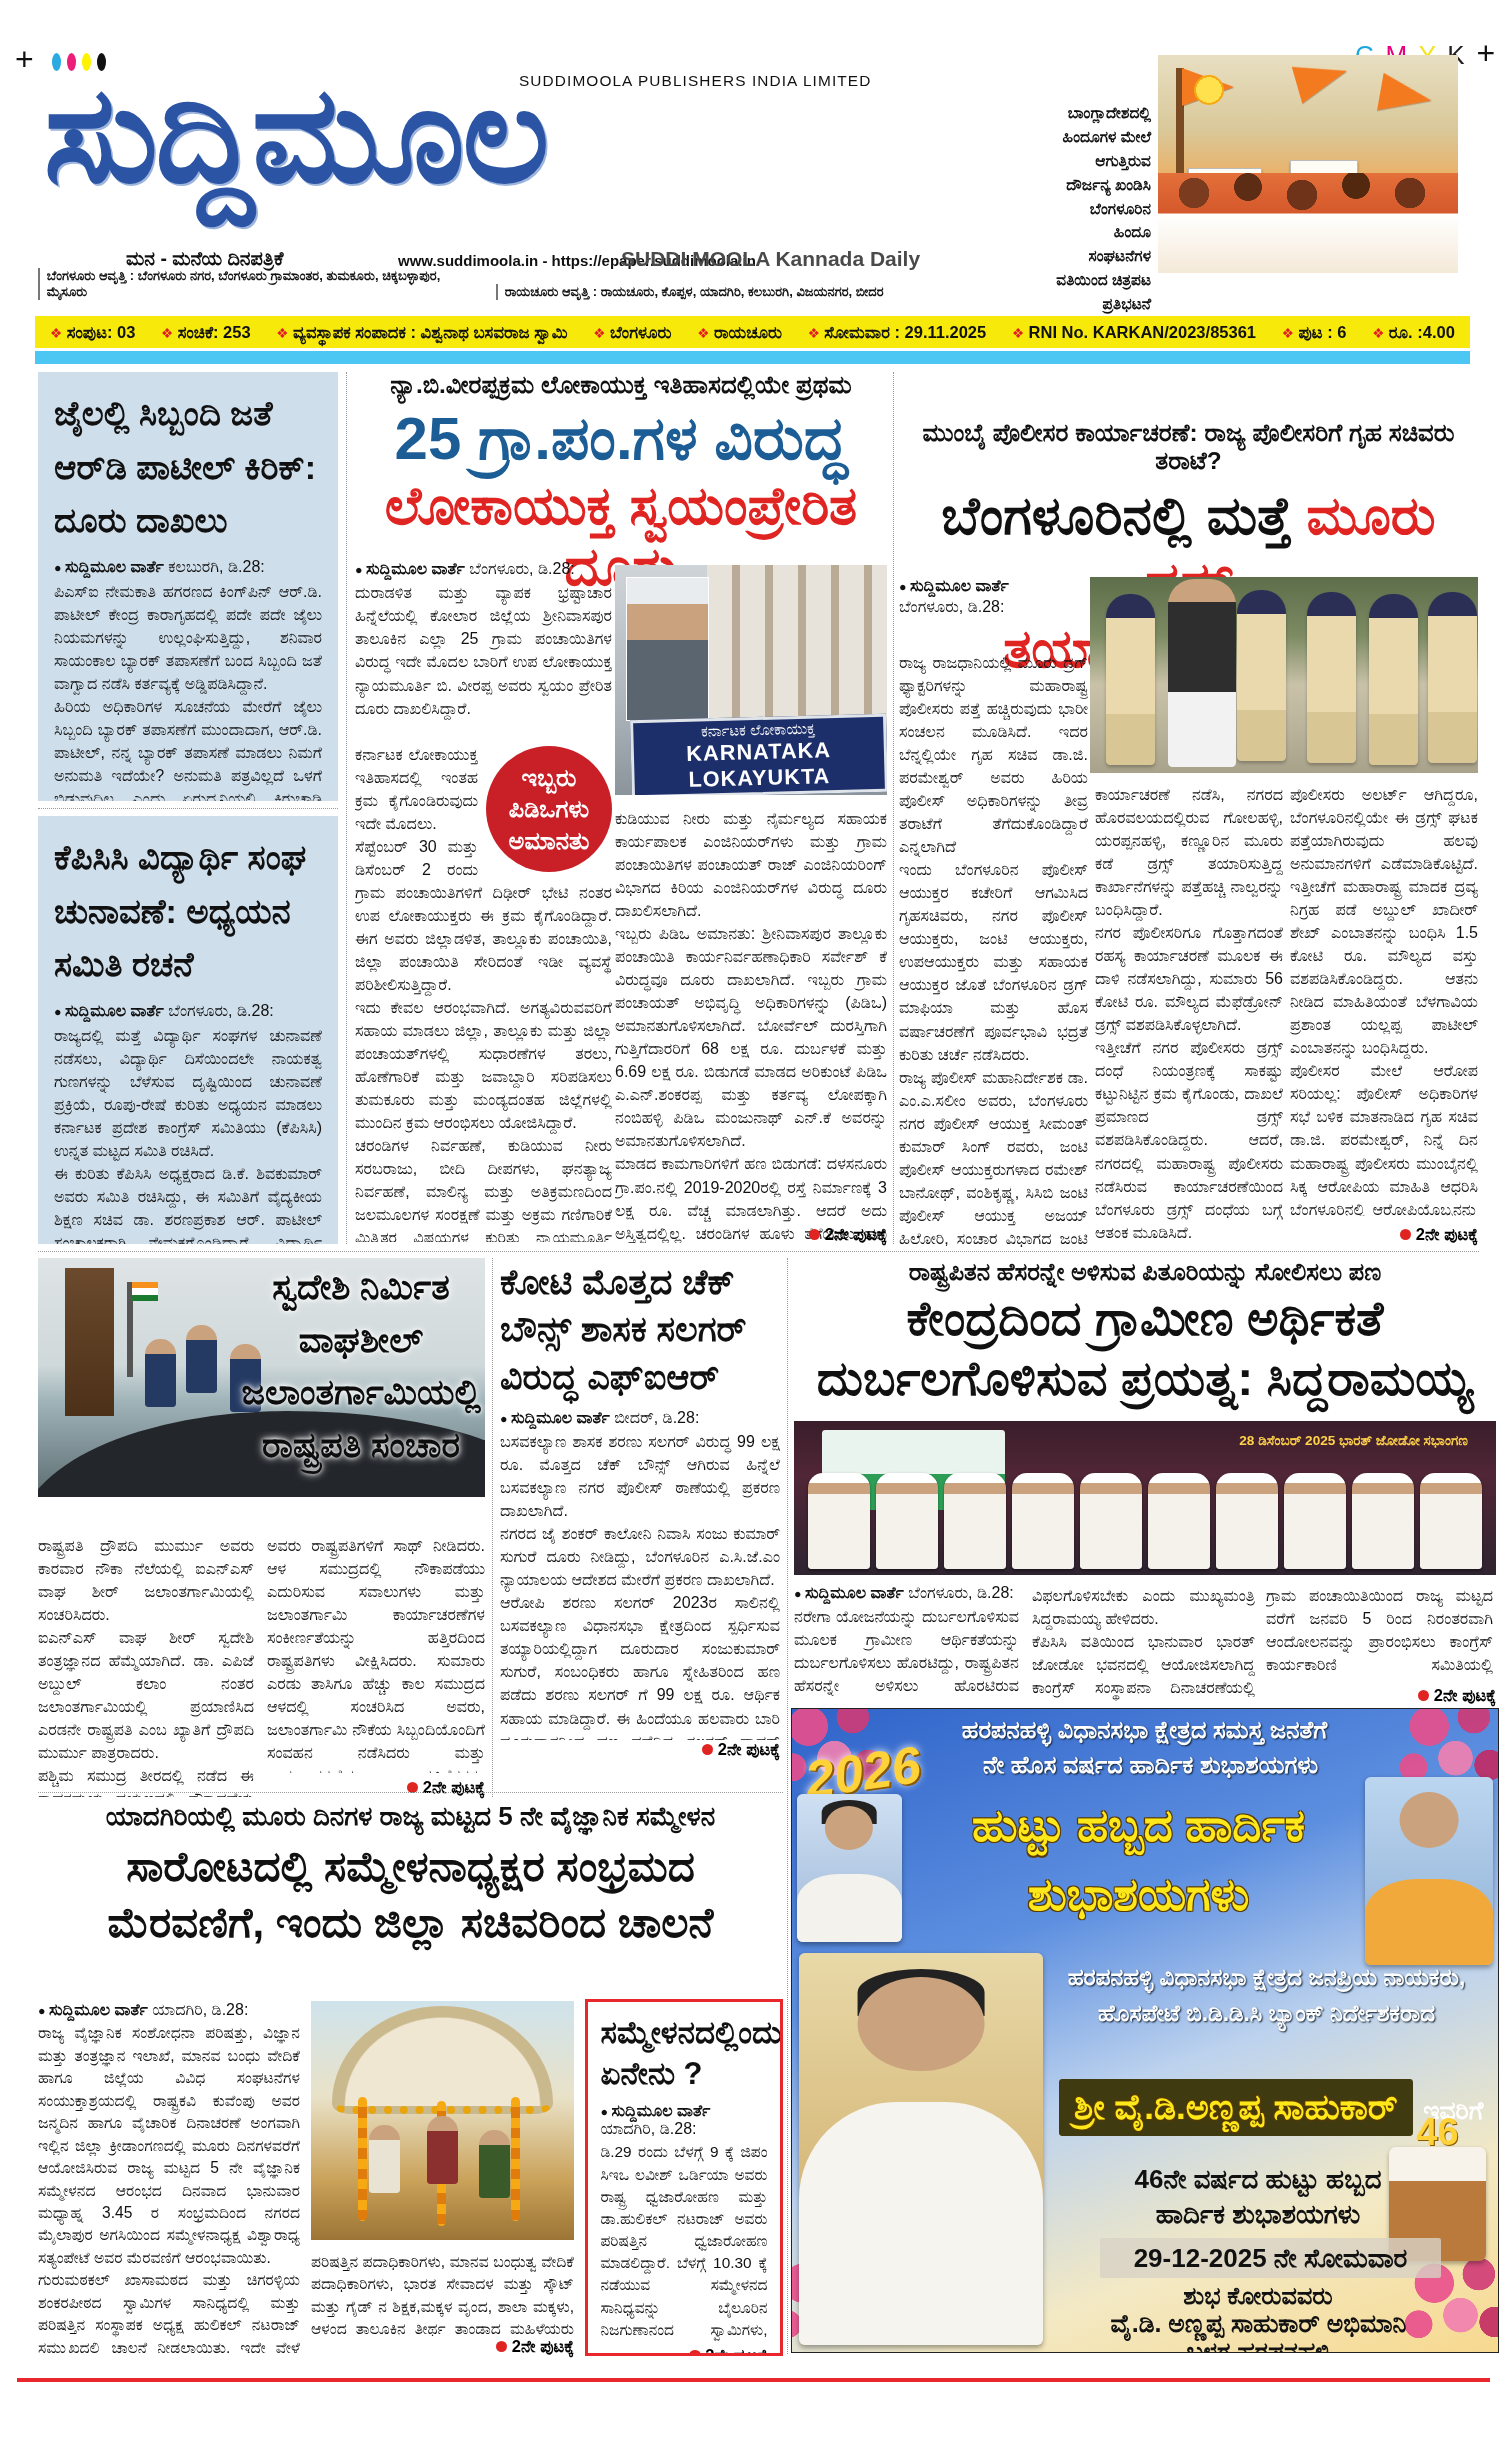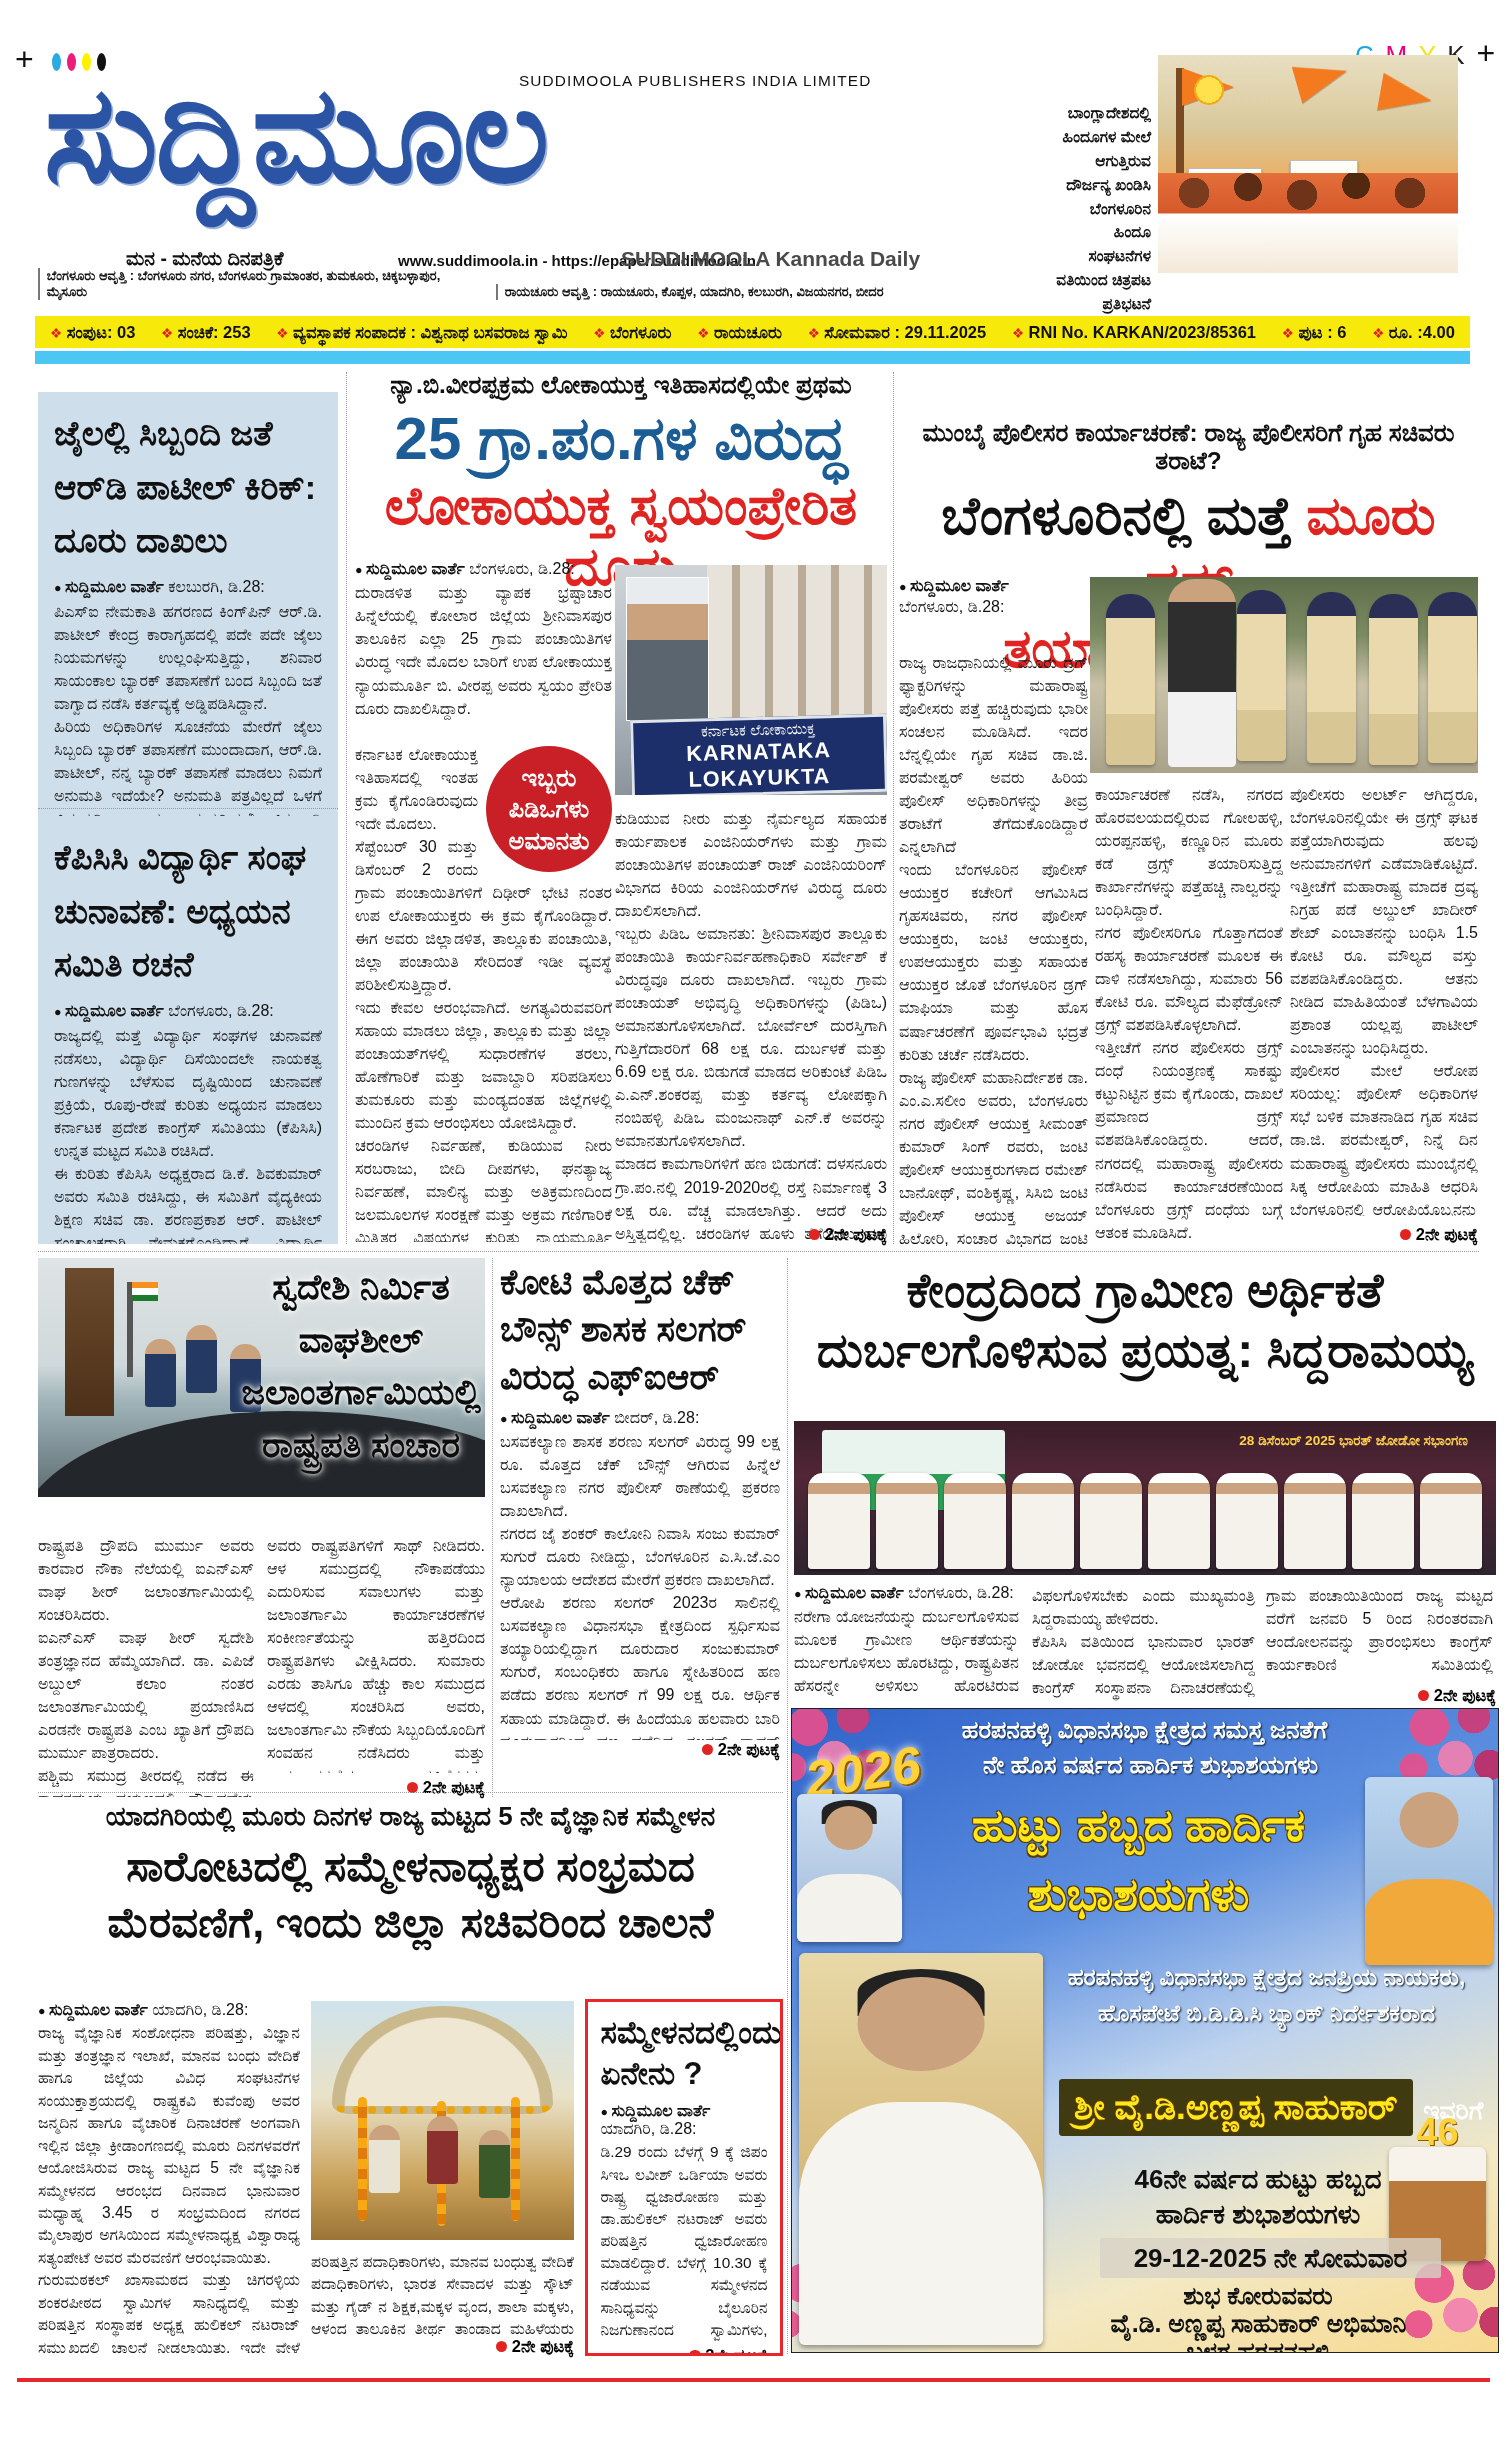--- a/index.html
+++ b/index.html
@@ -125,21 +125,21 @@
     <span>ಸೋಮವಾರ : 29.11.2025</span>
     <span>RNI No. KARKAN/2023/85361</span>
     <span>ಪುಟ : 6</span>
     <span>ರೂ. :4.00</span>
   </div>
   <div class="abs" style="left:35px;top:351px;width:1435px;height:12.5px;background:#4cc7f4;"></div>
 
   <div class="abs vdot" style="left:346px;top:372px;height:872px;"></div>
   <div class="abs vdot" style="left:893px;top:372px;height:872px;"></div>
 
-  <div class="abs art-bg" style="left:38px;top:392px;width:300px;height:429px;padding:15px 16px;box-sizing:border-box;overflow:hidden;">
+  <div class="abs art-bg" style="left:38px;top:372px;width:300px;height:429px;padding:15px 16px;box-sizing:border-box;overflow:hidden;">
     <div class="b" style="font-size:34px;line-height:1.58;">ಜೈಲಲ್ಲಿ ಸಿಬ್ಬಂದಿ ಜತೆ ಆರ್‌ಡಿ ಪಾಟೀಲ್ ಕಿರಿಕ್: ದೂರು ದಾಖಲು</div>
     <div class="byline" style="margin-top:10.2px;">
       <span class="ag">ಸುದ್ದಿಮೂಲ ವಾರ್ತೆ</span>
       <span>ಕಲಬುರಗಿ, ಡಿ.28:</span>
     </div>
     <div class="body-txt" style="height:232px;">ಪಿಎಸ್‌ಐ ನೇಮಕಾತಿ ಹಗರಣದ ಕಿಂಗ್‌ಪಿನ್ ಆರ್.ಡಿ. ಪಾಟೀಲ್ ಕೇಂದ್ರ ಕಾರಾಗೃಹದಲ್ಲಿ ಪದೇ ಪದೇ ಜೈಲು ನಿಯಮಗಳನ್ನು ಉಲ್ಲಂಘಿಸುತ್ತಿದ್ದು, ಶನಿವಾರ ಸಾಯಂಕಾಲ ಬ್ಯಾರಕ್ ತಪಾಸಣೆಗೆ ಬಂದ ಸಿಬ್ಬಂದಿ ಜತೆ ವಾಗ್ವಾದ ನಡೆಸಿ ಕರ್ತವ್ಯಕ್ಕೆ ಅಡ್ಡಿಪಡಿಸಿದ್ದಾನೆ.
 ಹಿರಿಯ ಅಧಿಕಾರಿಗಳ ಸೂಚನೆಯ ಮೇರೆಗೆ ಜೈಲು ಸಿಬ್ಬಂದಿ ಬ್ಯಾರಕ್ ತಪಾಸಣೆಗೆ ಮುಂದಾದಾಗ, ಆರ್.ಡಿ. ಪಾಟೀಲ್, ನನ್ನ ಬ್ಯಾರಕ್ ತಪಾಸಣೆ ಮಾಡಲು ನಿಮಗೆ ಅನುಮತಿ ಇದೆಯೇ? ಅನುಮತಿ ಪತ್ರವಿಲ್ಲದೆ ಒಳಗೆ ಬಿಡುವುದಿಲ್ಲ ಎಂದು ಏರುಧ್ವನಿಯಲ್ಲಿ ಕಿರುಚಾಡಿ ಸಿಬ್ಬಂದಿಯೊಂದಿಗೆ ತಗಾದೆ ತೆಗೆದಿದ್ದಾನೆ. ಈ ಹಿನ್ನೆಲೆಯಲ್ಲಿ ಜೈಲಿನ ಮುಖ್ಯ ಅಧೀಕ್ಷಕಿ ಡಾ. ಅನಿತಾ ಅವರು ಫರಹತಾಬಾದ್ ಪೊಲೀಸ್ ಠಾಣೆಯಲ್ಲಿ ದೂರು ದಾಖಲಿಸಿದ್ದಾರೆ.</div>
 
   </div>
   <div class="abs hdot" style="left:38px;top:808px;width:300px;"></div>
@@ -255,20 +255,21 @@
       <span class="ag">ಸುದ್ದಿಮೂಲ ವಾರ್ತೆ</span>
       <span>ಬೀದರ್, ಡಿ.28:</span>
     </div>
     <div class="body-txt" style="height:310px;">ಬಸವಕಲ್ಯಾಣ ಶಾಸಕ ಶರಣು ಸಲಗರ್ ವಿರುದ್ಧ 99 ಲಕ್ಷ ರೂ. ಮೊತ್ತದ ಚೆಕ್ ಬೌನ್ಸ್ ಆಗಿರುವ ಹಿನ್ನೆಲೆ ಬಸವಕಲ್ಯಾಣ ನಗರ ಪೊಲೀಸ್ ಠಾಣೆಯಲ್ಲಿ ಪ್ರಕರಣ ದಾಖಲಾಗಿದೆ.
 ನಗರದ ಜೈ ಶಂಕರ್ ಕಾಲೋನಿ ನಿವಾಸಿ ಸಂಜು ಕುಮಾರ್ ಸುಗುರೆ ದೂರು ನೀಡಿದ್ದು, ಬೆಂಗಳೂರಿನ ಎ.ಸಿ.ಜೆ.ಎಂ ನ್ಯಾಯಾಲಯ ಆದೇಶದ ಮೇರೆಗೆ ಪ್ರಕರಣ ದಾಖಲಾಗಿದೆ.
 ಆರೋಪಿ ಶರಣು ಸಲಗರ್ 2023ರ ಸಾಲಿನಲ್ಲಿ ಬಸವಕಲ್ಯಾಣ ವಿಧಾನಸಭಾ ಕ್ಷೇತ್ರದಿಂದ ಸ್ಪರ್ಧಿಸುವ ತಯ್ಯಾರಿಯಲ್ಲಿದ್ದಾಗ ದೂರುದಾರ ಸಂಜುಕುಮಾರ್ ಸುಗುರೆ, ಸಂಬಂಧಿಕರು ಹಾಗೂ ಸ್ನೇಹಿತರಿಂದ ಹಣ ಪಡೆದು ಶರಣು ಸಲಗರ್ ಗೆ 99 ಲಕ್ಷ ರೂ. ಆರ್ಥಿಕ ಸಹಾಯ ಮಾಡಿದ್ದಾರೆ. ಈ ಹಿಂದೆಯೂ ಹಲವಾರು ಬಾರಿ ದೂರುದಾರರಿಂದ ಹಣ ಪಡೆದಿದ್ದ ಸಲಗರ್ ವಾಪಸ್ ಮರಳಿಸಿದ್ದು, ಅದೇ ನಂಬುಗೆ ಮೇಲೆ ಸಾಲ ನೀಡಿದ್ದಾರೆ. ದೂರುದಾರ ಹಾಗೂ ಆರೋಪಿ ದೂರದ ಸಂಬಂಧಿಗಳೂ ಆಗಿದ್ದು, ಇದೇ ನಂಬುಗೆ ಮೇಲೆ ಹಣದ ಸಹಾಯ ಮಾಡಲಾಗಿತ್ತು ಎಂದು ದೂರಿನಲ್ಲಿ ಉಲ್ಲೇಖಿಸಲಾಗಿದೆ.</div>
     <div class="more"><span class="dot"></span><span>2ನೇ ಪುಟಕ್ಕೆ</span></div>
   </div>
 
   <div class="abs" style="left:794px;top:1258px;width:702px;height:447px;">
+    <div class="b center" style="font-size:24px;">ರಾಷ್ಟ್ರಪಿತನ ಹೆಸರನ್ನೇ ಅಳಿಸುವ ಪಿತೂರಿಯನ್ನು ಸೋಲಿಸಲು ಪಣ</div>
     <div class="b center" style="font-size:48px;margin-top:3.4px;line-height:1.25;">
       <span>ಕೇಂದ್ರದಿಂದ ಗ್ರಾಮೀಣ ಅರ್ಥಿಕತೆ</span><br>
       <span>ದುರ್ಬಲಗೊಳಿಸುವ ಪ್ರಯತ್ನ: ಸಿದ್ದರಾಮಯ್ಯ</span>
     </div>
     <div class="photo scene-cong" style="left:0;top:163px;width:702px;height:154px;">
       <div class="abs" style="left:4%;top:6%;width:26%;height:52%;background:linear-gradient(180deg,#eaf4ee 0 55%,#2e9e57 55%);border-radius:3.4px;"></div>
       <div class="abs b" style="right:4%;top:8%;color:#ffd24a;font-size:13.6px;">28 ಡಿಸೆಂಬರ್ 2025 ಭಾರತ್ ಜೋಡೋ ಸಭಾಂಗಣ</div>
       <div class="cong-row">
         <div class="cong-fig"></div>
           <div class="cong-fig"></div>

